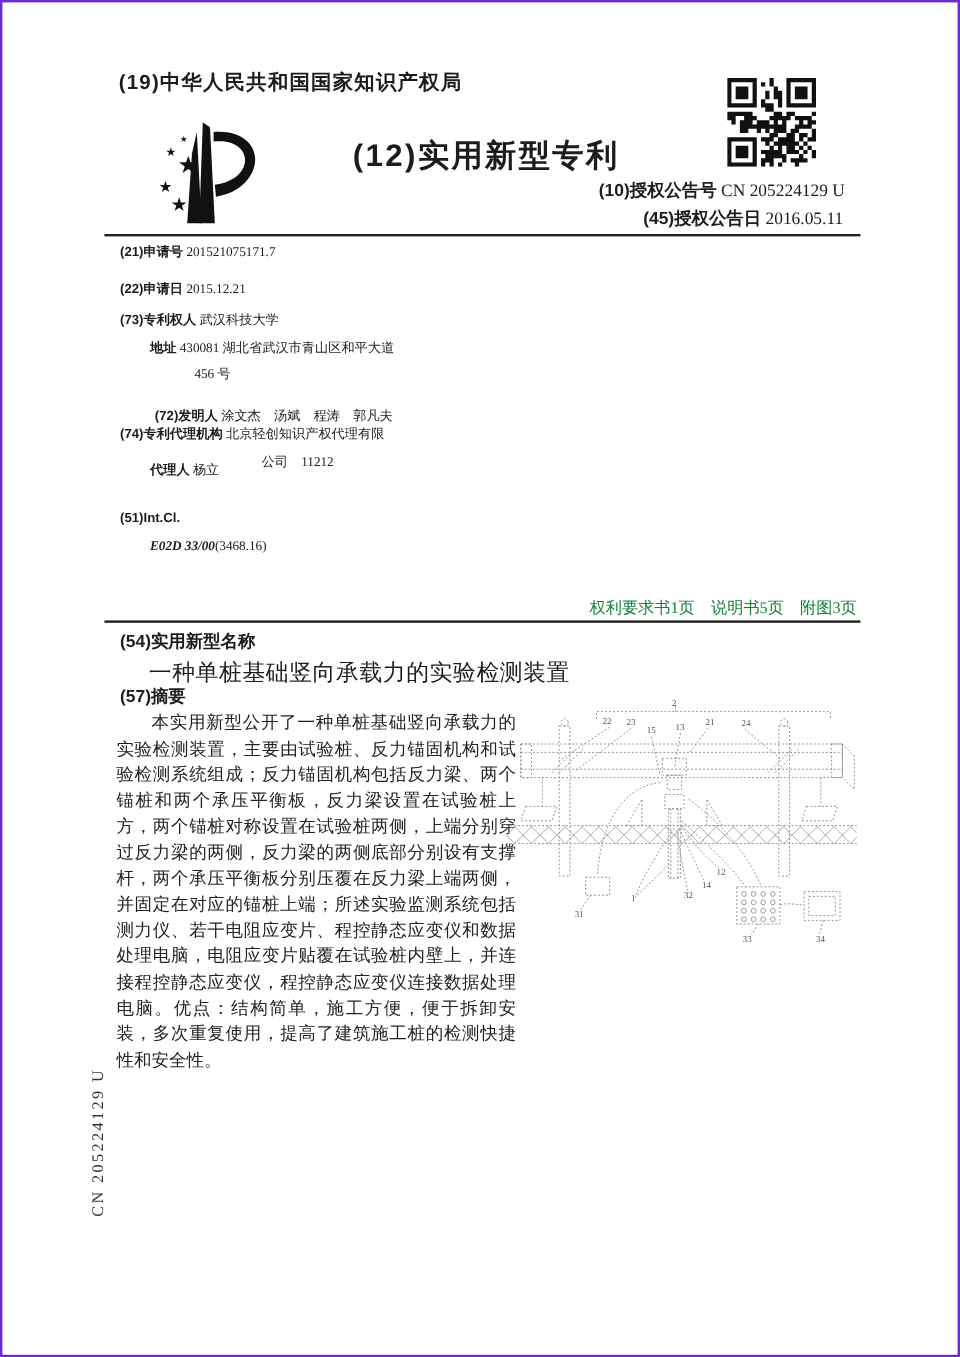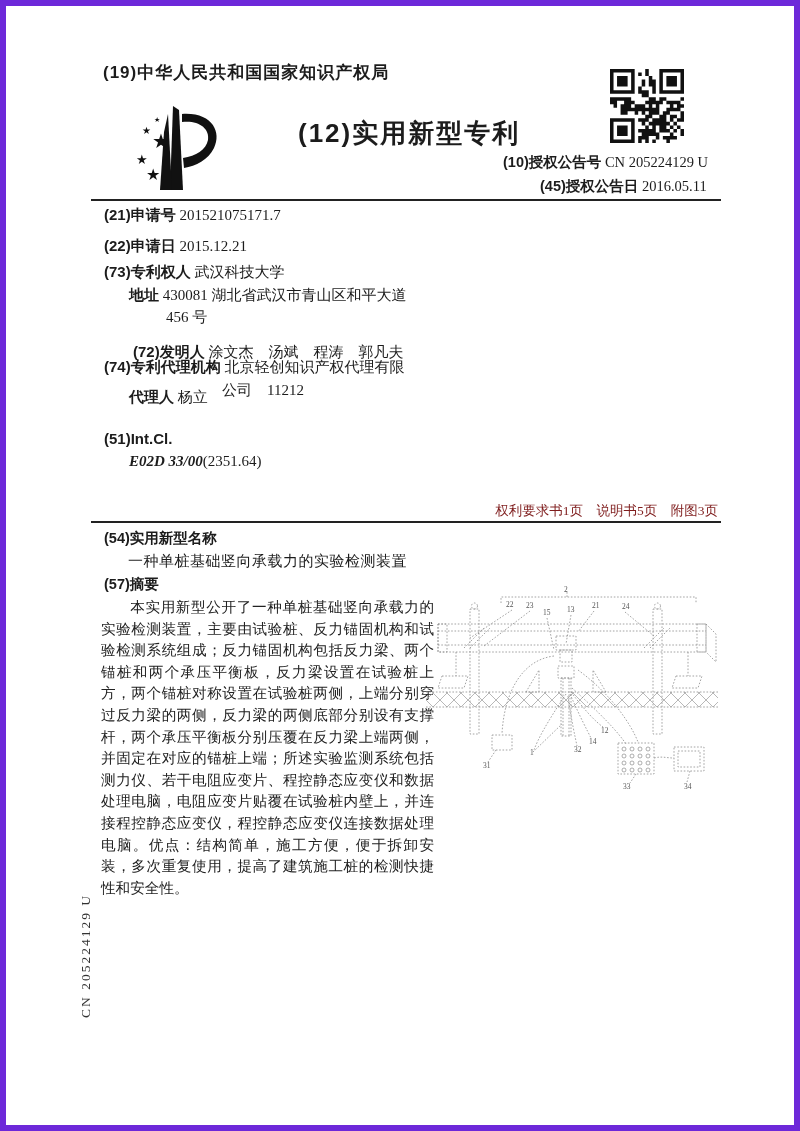--- a/index.html
+++ b/index.html
@@ -1,35 +1,35 @@
 <!DOCTYPE html>
 <html><head>
 <meta charset="utf-8">
 <style>
   html,body{margin:0;padding:0;background:#ffffff;}
   #page{
     position:relative;width:800px;height:1131px;background:#ffffff;
     font-family:"Liberation Serif","DejaVu Serif",serif;color:#1c1c1c;
-    overflow:hidden;border:6px solid #6d28d9;box-sizing:border-box;
+    overflow:hidden;border:2px solid #6d28d9;box-sizing:border-box;
   }
   .abs{position:absolute;}
   .hei{font-family:"Liberation Sans","DejaVu Sans",sans-serif;font-weight:700;}
   .song{font-family:"Liberation Serif","DejaVu Serif",serif;font-weight:400;}
   .office-line{left:97px;top:55px;font-size:17px;letter-spacing:1px;}
   .doc-type{left:292px;top:110px;font-size:26px;letter-spacing:2px;}
   .pub-row{font-size:14.5px;white-space:nowrap;}
   .pub-label{font-family:"Liberation Sans","DejaVu Sans",sans-serif;font-weight:700;}
   .pub-val{font-family:"Liberation Serif","DejaVu Serif",serif;}
   .rule{background:#222;height:2px;}
-  .fieldrow{font-size:15px;white-space:nowrap;text-align:right;}
+  .fieldrow{font-size:11px;white-space:nowrap;text-align:right;}
   .f-label{font-family:"Liberation Sans","DejaVu Sans",sans-serif;font-weight:700;}
   .f-val{font-family:"Liberation Serif","DejaVu Serif",serif;}
-  .pages-info{font-size:13.5px;text-align:right;color:#7f1d1d;}
+  .pages-info{font-size:13.5px;text-align:right;color:#15803d;}
   .sec-label{font-size:14.5px;}
-  .title-line{font-size:15px;letter-spacing:.5px;}
+  .title-line{font-size:19px;letter-spacing:.5px;}
   .abstract{
     width:333px;font-size:14.6px;line-height:21.6px;text-align:justify;
     text-justify:inter-ideograph;color:#222;
   }
   .abstract p{margin:0;text-indent:2em;}
   .vertical-id{
     font-size:13.5px;color:#333;letter-spacing:2px;white-space:nowrap;
     transform:rotate(-90deg);transform-origin:left top;
     font-family:"Liberation Serif","DejaVu Serif",serif;
   }
@@ -102,21 +102,21 @@
     <span class="f-label">(74)专利代理机构</span>
     <span class="f-val">北京轻创知识产权代理有限</span>
   </div>
   <div class="abs fieldrow f-val" style="left:216px;top:375px;">公司　11212</div>
   <div class="abs fieldrow" style="left:123px;top:382px;">
     <span class="f-label">代理人</span>
     <span class="f-val">杨立</span>
   </div>
   <div class="abs fieldrow f-label" style="left:98px;top:424px;">(51)Int.Cl.</div>
   <div class="abs fieldrow" style="left:123px;top:447px;">
-    <span class="intcl-val">E02D 33/00</span><span class="intcl-paren">(2351.64)</span>
+    <span class="intcl-val">E02D 33/00</span><span class="intcl-paren">(3468.16)</span>
   </div>
 
   <div class="abs pages-info" style="left:420px;top:496px;width:292px;">权利要求书1页　说明书5页　附图3页</div>
   <div class="abs rule" style="left:85px;top:515px;width:630px;"></div>
 
   <div class="abs sec-label f-label" style="left:98px;top:523px;">(54)实用新型名称</div>
   <div class="abs title-line song" style="left:122px;top:546px;">一种单桩基础竖向承载力的实验检测装置</div>
   <div class="abs sec-label f-label" style="left:98px;top:569px;">(57)摘要</div>
 
   <div class="abs abstract" style="left:95px;top:591px;">

